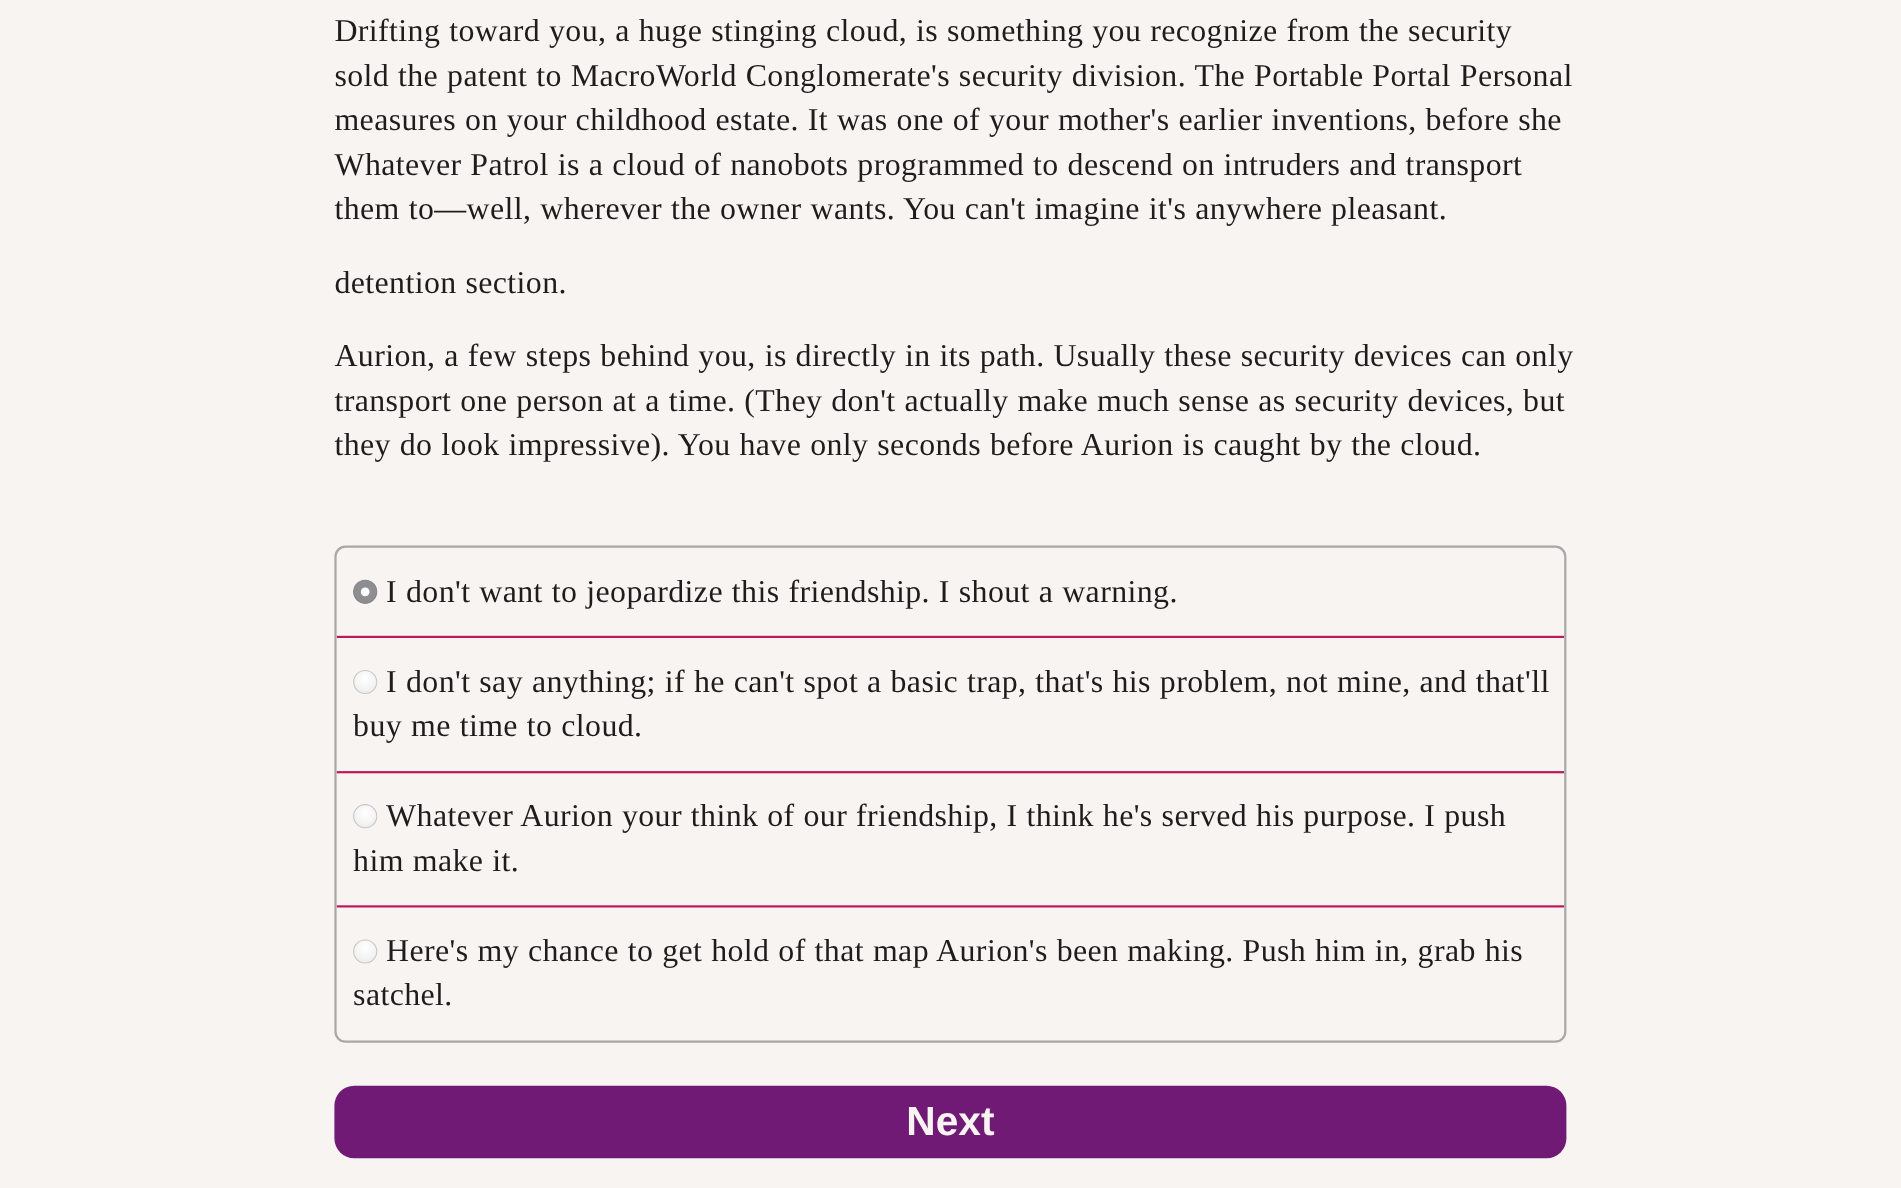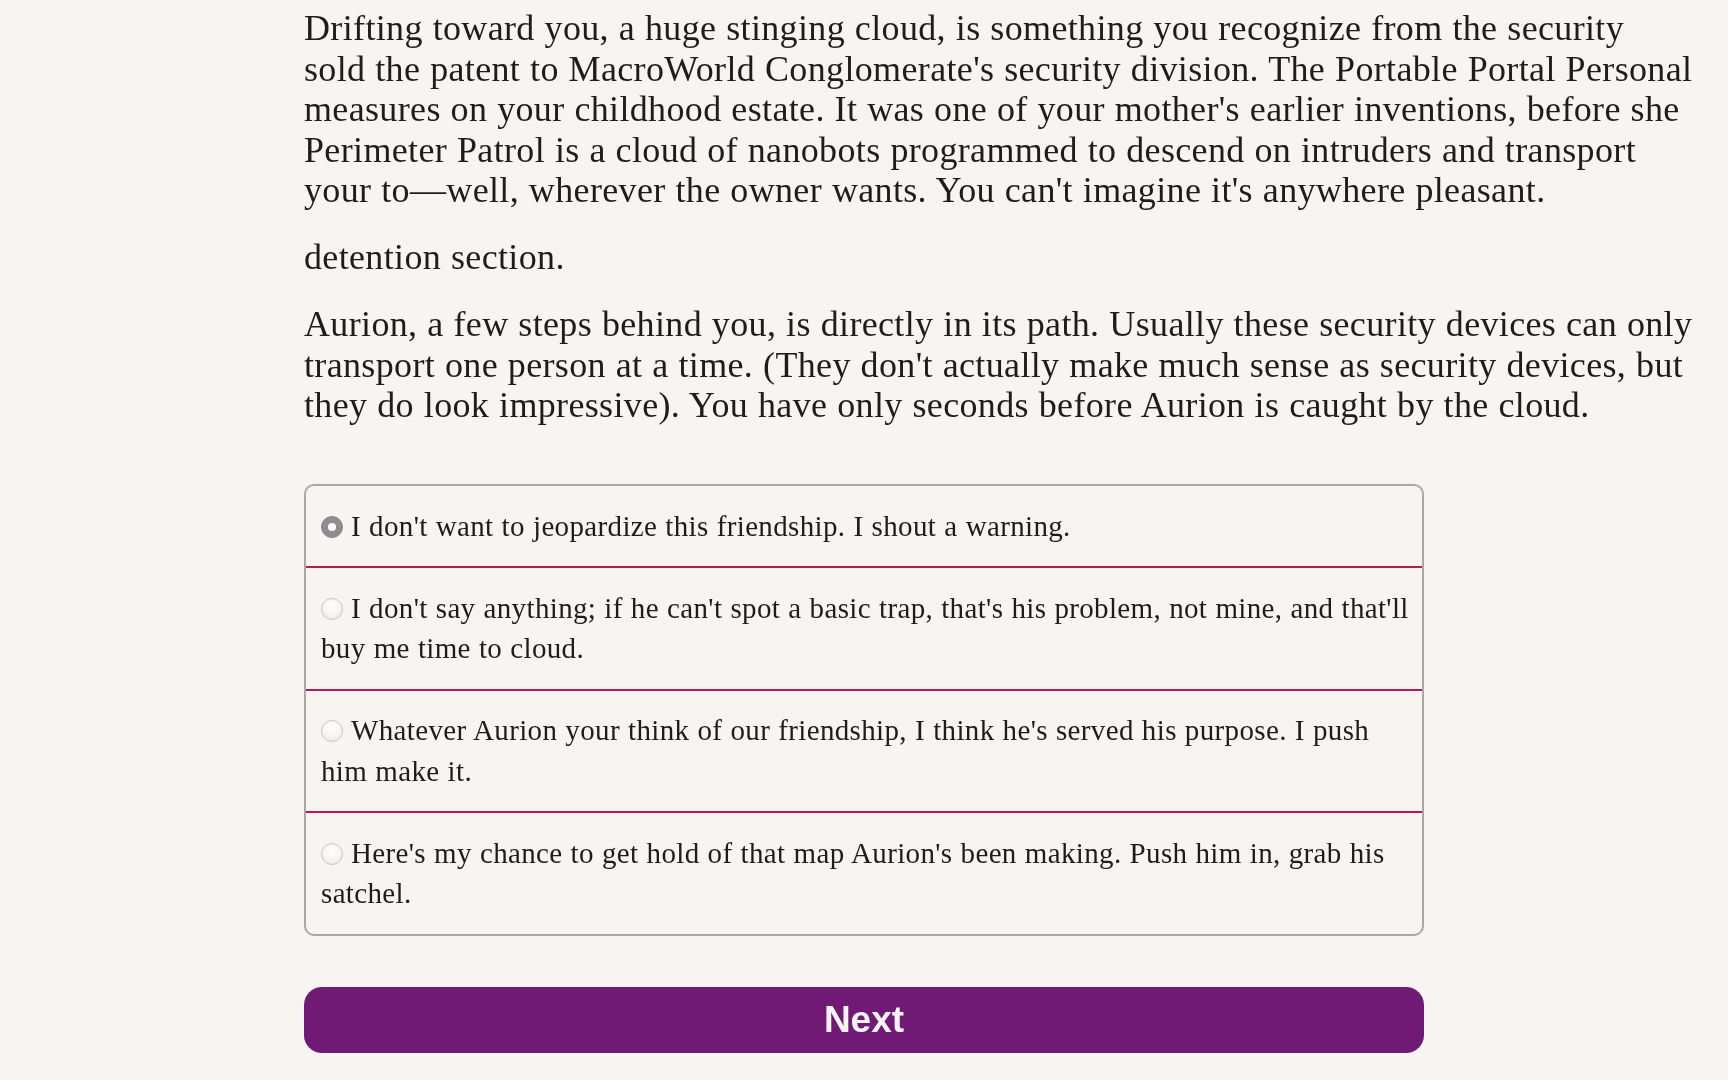--- a/index.html
+++ b/index.html
@@ -22,33 +22,33 @@
       width: 1120px;
     }
     .story {
       position: absolute;
       left: 0;
       top: 8px;
       width: 1120px;
     }
     .para {
       margin: 0 0 26.5px 0;
-      font-size: 36px;
+      font-size: 29px;
       line-height: 40.5px;
       letter-spacing: 0.35px;
       word-spacing: 0.5px;
     }
     .line {
       display: block;
       white-space: nowrap;
     }
     .choices {
       position: absolute;
       left: 0;
-      top: 484px;
+      top: 496px;
       width: 1116px;
       border: 2px solid #a9a8a8;
       border-radius: 10px;
       background: #f7f4f1;
       overflow: hidden;
     }
     .choice {
       position: relative;
       padding: 19.5px 14px 20px 15px;
       font-size: 29px;
@@ -111,22 +111,22 @@
 </head>
 <body>
 
 <div class="content">
 
   <div class="story">
     <p class="para">
       <span class="line">Drifting toward you, a huge stinging cloud, is something you recognize from the security</span>
       <span class="line">sold the patent to MacroWorld Conglomerate's security division. The Portable Portal Personal</span>
       <span class="line">measures on your childhood estate. It was one of your mother's earlier inventions, before she</span>
-      <span class="line">Perimeter Patrol is a cloud of nanobots programmed to descend on intruders and transport</span>
-      <span class="line">your to—well, wherever the owner wants. You can't imagine it's anywhere pleasant.</span>
+      <span class="line">Whatever Patrol is a cloud of nanobots programmed to descend on intruders and transport</span>
+      <span class="line">them to—well, wherever the owner wants. You can't imagine it's anywhere pleasant.</span>
     </p>
     <p class="para">
       <span class="line">detention section.</span>
     </p>
     <p class="para">
       <span class="line">Aurion, a few steps behind you, is directly in its path. Usually these security devices can only</span>
       <span class="line">transport one person at a time. (They don't actually make much sense as security devices, but</span>
       <span class="line">they do look impressive). You have only seconds before Aurion is caught by the cloud.</span>
     </p>
   </div>

